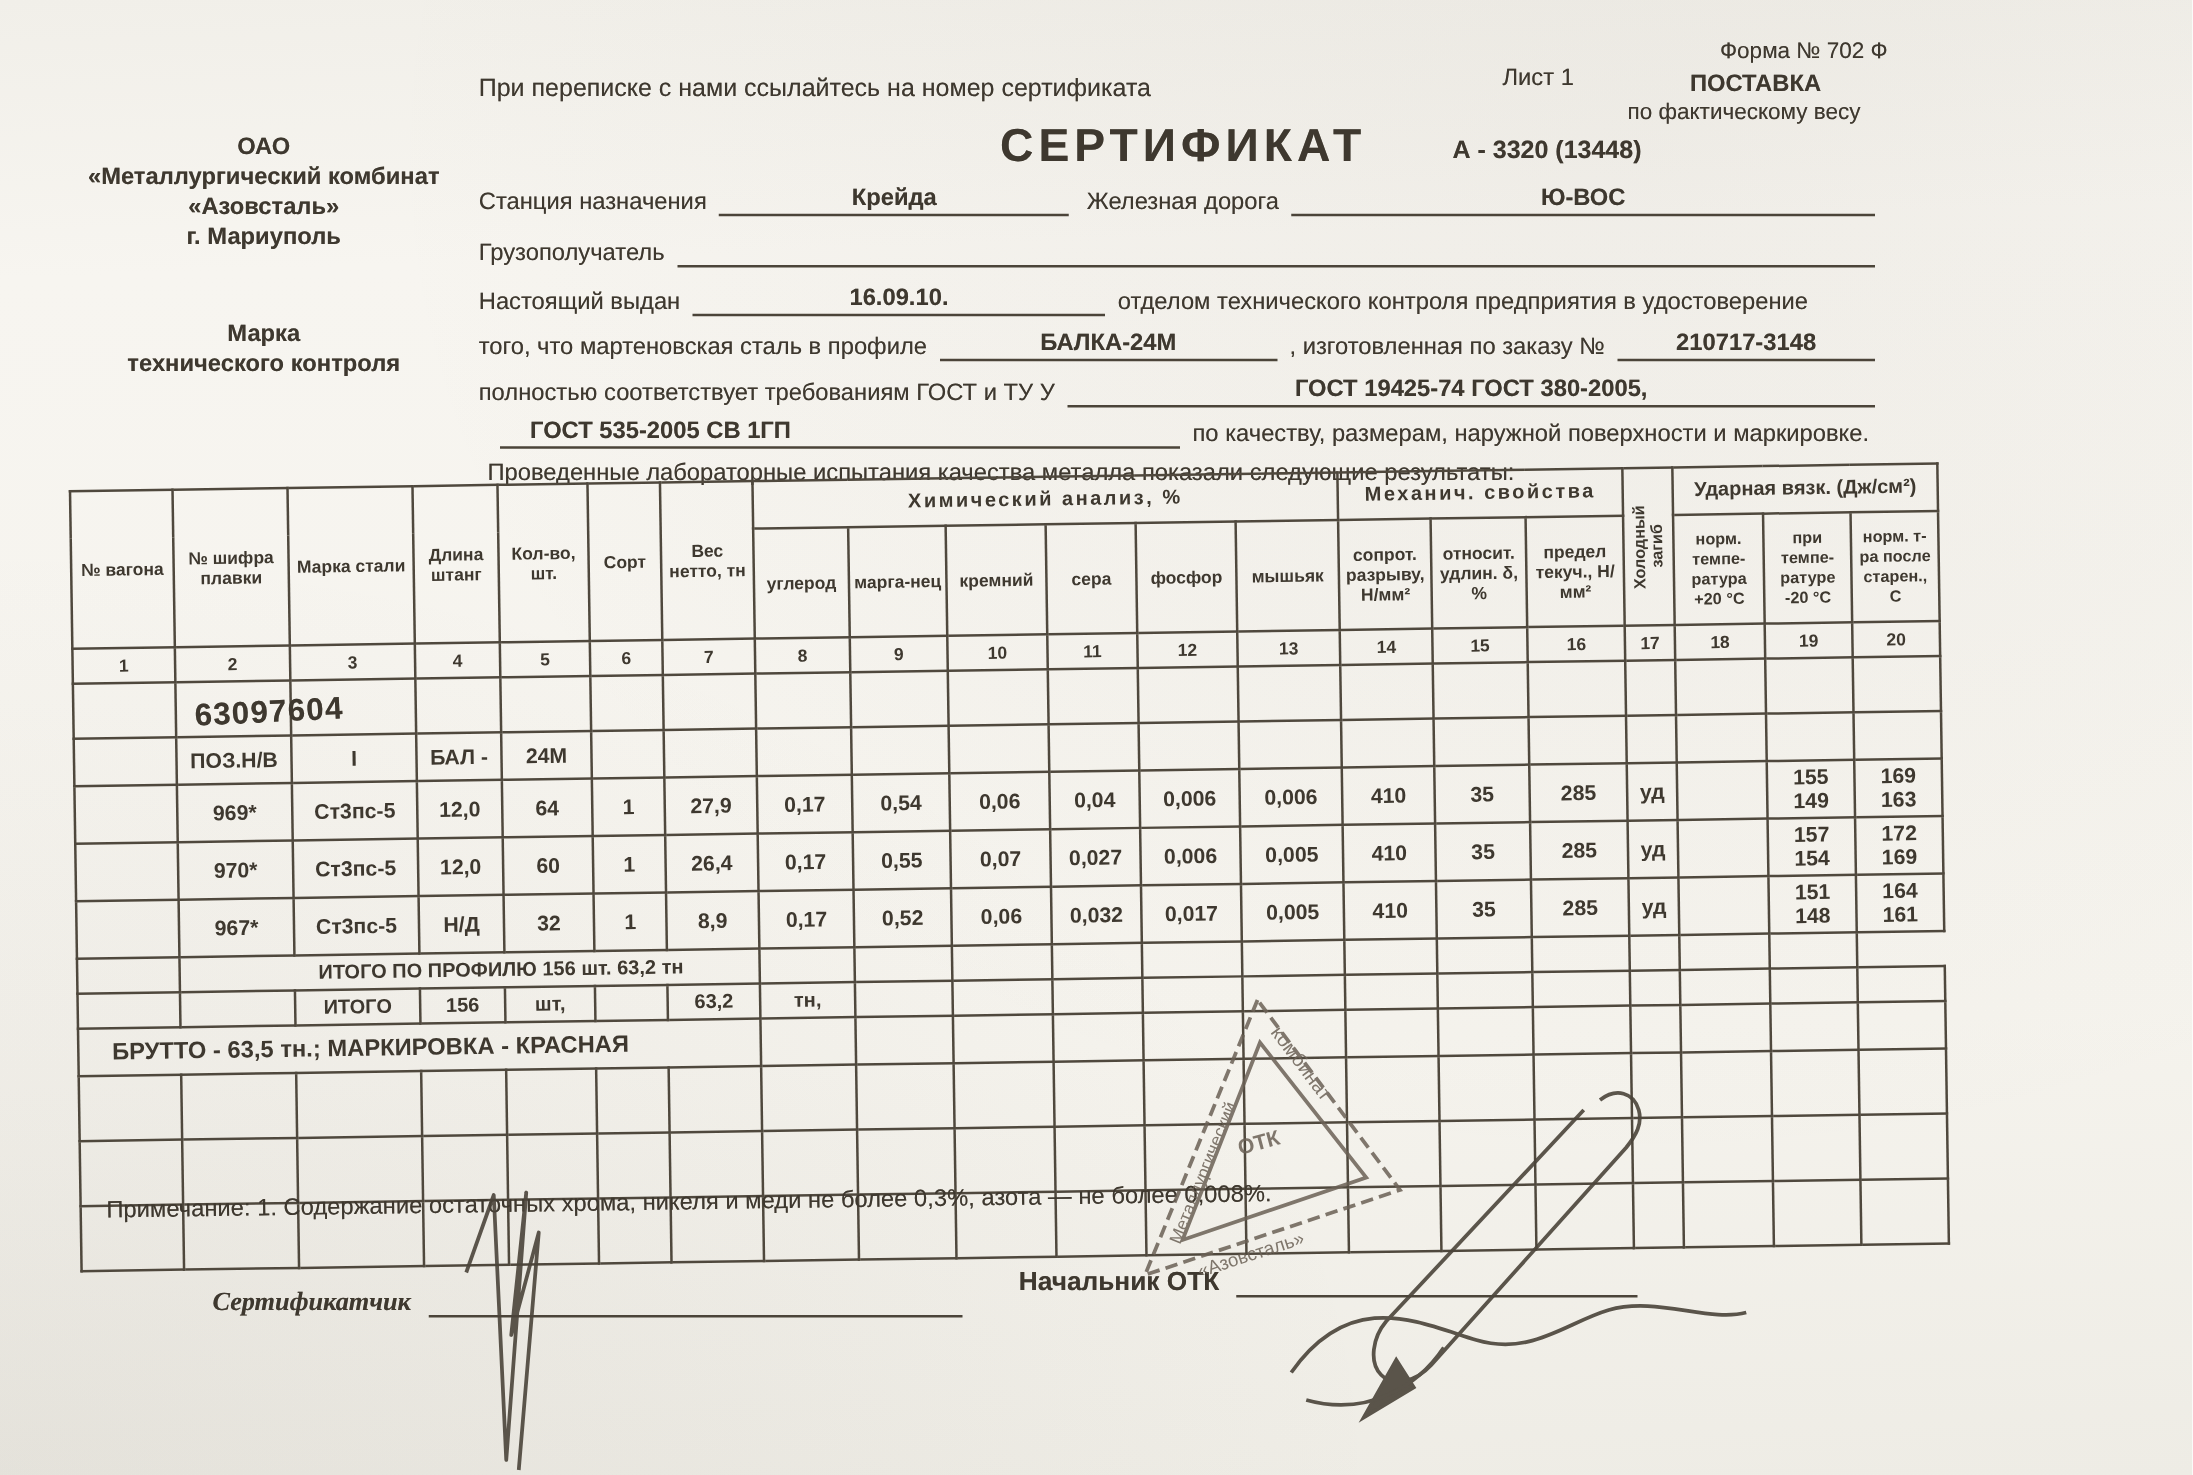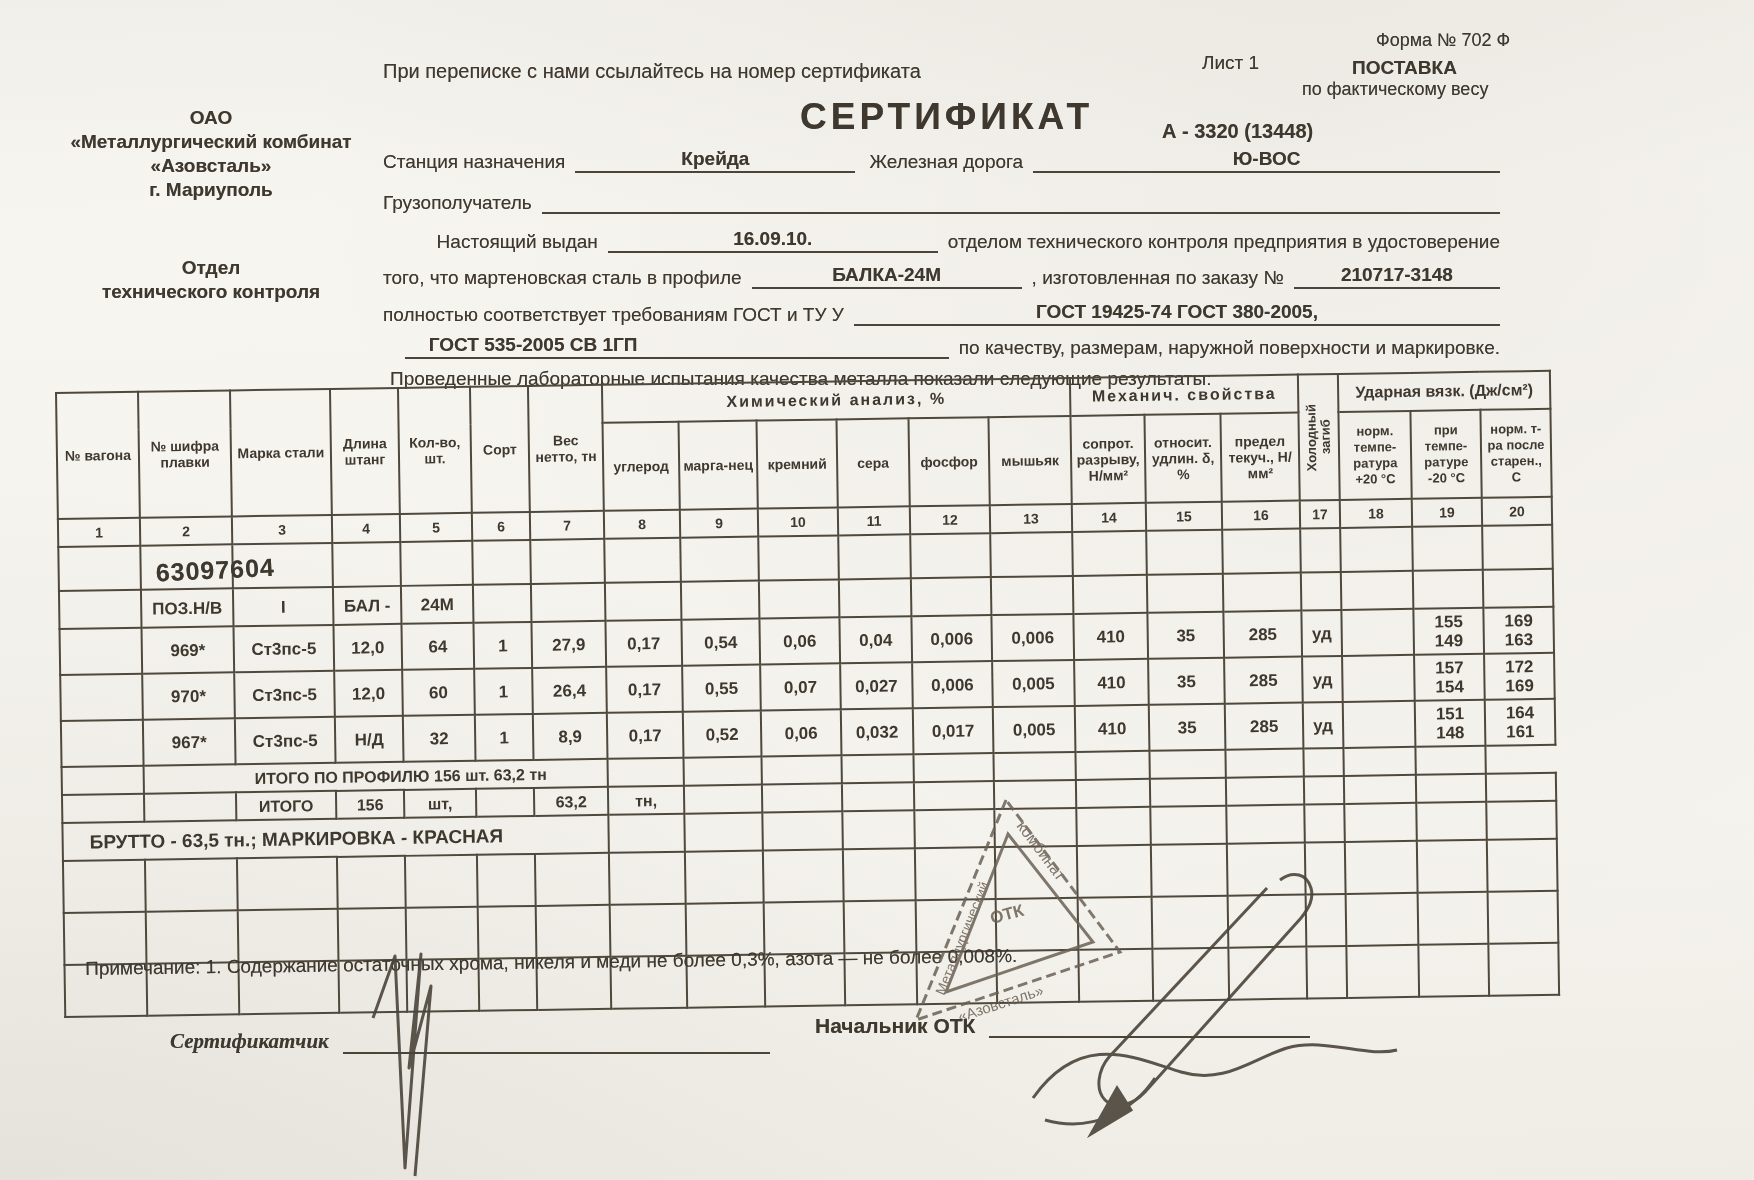--- a/index.html
+++ b/index.html
@@ -11,27 +11,27 @@
       radial-gradient(ellipse at 0% 100%, rgba(100,92,80,.08), transparent 45%),
       linear-gradient(178deg,#f1efe9 0%,#f7f5f0 18%,#f5f3ed 70%,#eeece5 100%);}
   .abs{position:absolute;}
   .tx{text-shadow:0 0 .5px rgba(62,54,42,.55);}
   .b{font-weight:700;}
   
   .issuer{left:52px;top:106px;width:318px;text-align:center;font-size:19px;font-weight:700;line-height:24px;}
   .dept{left:52px;top:256px;width:318px;text-align:center;font-size:19px;font-weight:700;line-height:24px;}
   .title{left:800px;top:96px;font-size:37px;font-weight:700;letter-spacing:4px;}
   .corr{left:383px;top:60px;font-size:20px;}
-  .certno{left:1162px;top:120px;font-size:20px;font-weight:700;}
+  .certno{left:1162px;top:109px;font-size:20px;font-weight:700;}
   .sheet{left:1202px;top:52px;font-size:19px;}
   .form{left:1376px;top:30px;font-size:18px;}
   .delivery{left:1352px;top:57px;font-size:19px;}
   .deliverysub{left:1302px;top:79px;font-size:18px;}
   
-  .frow{position:absolute;left:383px;width:1117px;display:flex;align-items:flex-end;font-size:19px;justify-content:flex-end;}
+  .frow{position:absolute;left:383px;width:1117px;display:flex;align-items:flex-end;font-size:19px;}
   .frow .lbl{white-space:nowrap;padding-right:10px;}
   .frow .after{white-space:nowrap;padding-left:10px;}
   .fill{flex:1;border-bottom:2px solid #4b4439;text-align:center;font-weight:700;
         white-space:nowrap;min-width:40px;padding-bottom:1px;}
   .fill.fixed{flex:none;}
   .fill.leftal{text-align:left;padding-left:24px;}
   .labnote{left:390px;top:368px;font-size:19px;}
   
   .tblwrap{left:55px;top:392px;width:1494px;transform:rotate(-0.85deg);transform-origin:0 0;}
   table{border-collapse:collapse;table-layout:fixed;width:1494px;}
@@ -73,21 +73,21 @@
   <div class="abs corr tx">При переписке с нами ссылайтесь на номер сертификата</div>
   <div class="abs certno tx">А - 3320 (13448)</div>
 
   <div class="abs issuer tx">
     <div>ОАО</div>
     <div>«Металлургический комбинат</div>
     <div>«Азовсталь»</div>
     <div>г. Мариуполь</div>
   </div>
   <div class="abs dept tx">
-    <div>Отдел</div>
+    <div>Марка</div>
     <div>технического контроля</div>
   </div>
 
   <div class="frow tx" style="top:148px;">
     <span class="lbl">Станция назначения</span>
     <span class="fill fixed" style="width:280px;">Крейда</span>
     <span class="lbl" style="padding-left:14px;">Железная дорога</span>
     <span class="fill">Ю-ВОС</span>
   </div>
 

